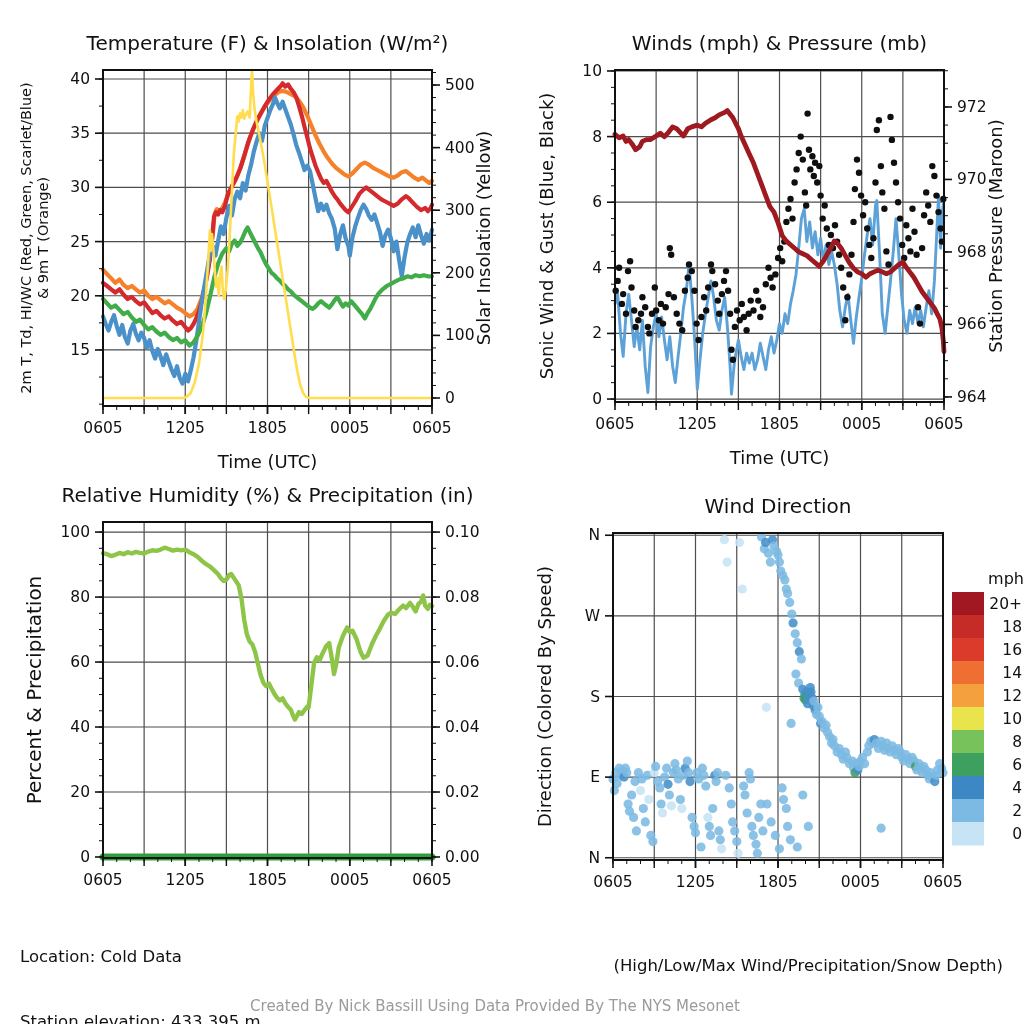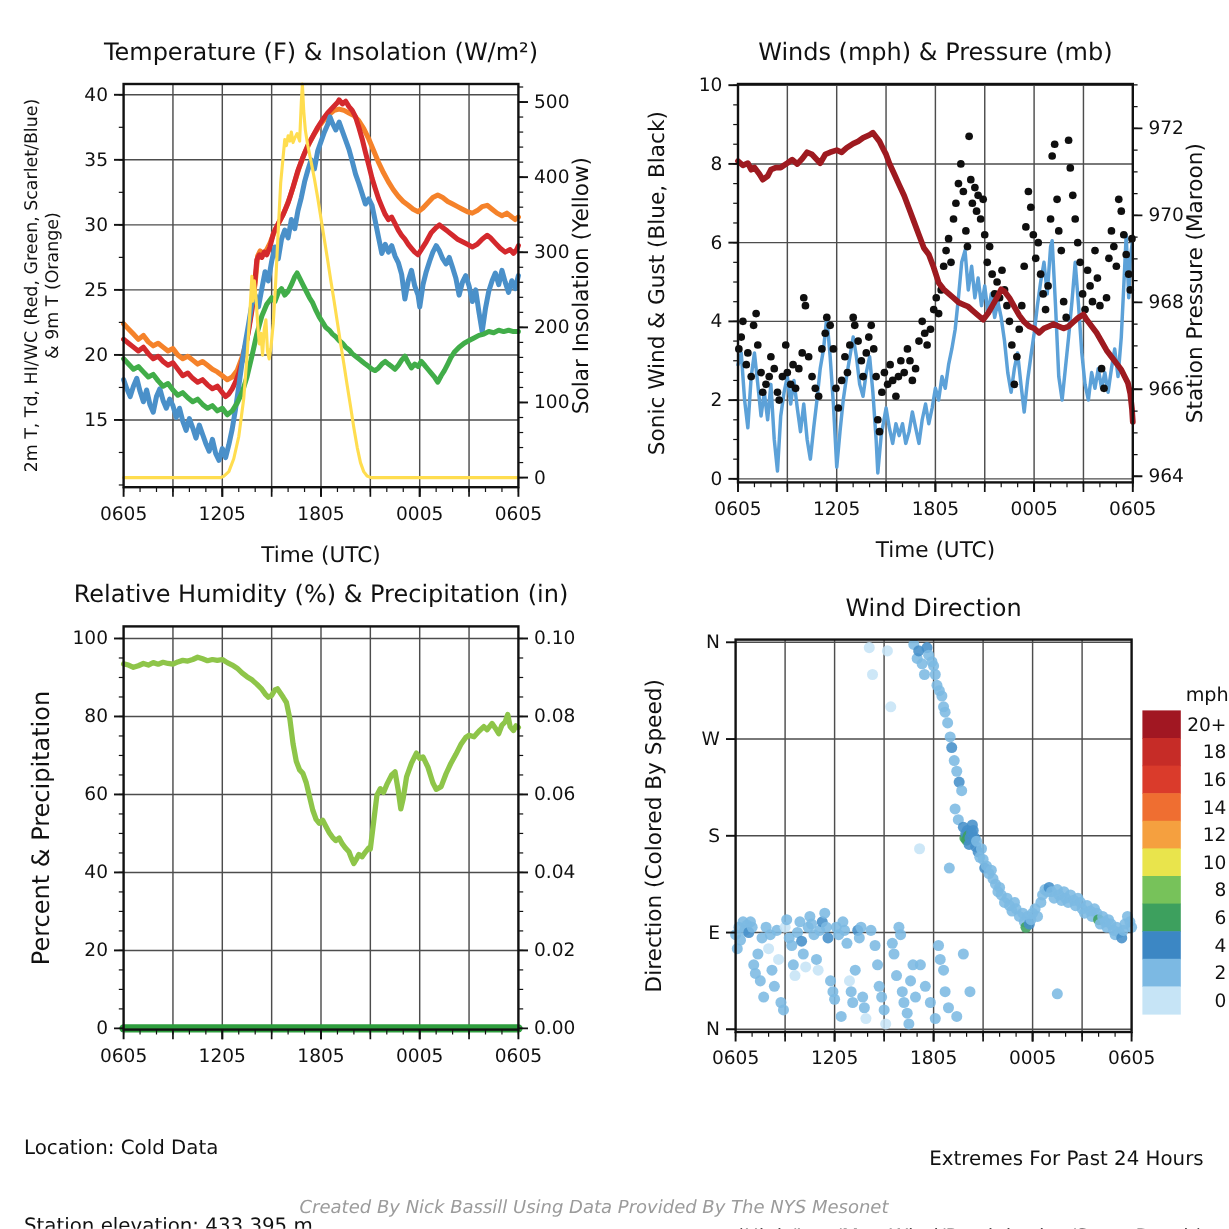--- a/index.html
+++ b/index.html
@@ -1,21 +1,21 @@
 <!DOCTYPE html>
 <html><head>
 <meta charset="utf-8">
 <style>
   html,body{margin:0;padding:0;background:#fff;}
   body{width:1024px;height:1024px;position:relative;font-family:"DejaVu Sans","Liberation Sans",sans-serif;color:#111;}
   #stage{position:absolute;left:0;top:0;width:1024px;height:1024px;}
   svg text{fill:#111;}
   .footer-left{position:absolute;left:20px;top:903px;font-size:16.5px;line-height:21.5px;white-space:pre;}
   .footer-right{position:absolute;right:21px;top:912px;font-size:16.5px;line-height:21.5px;text-align:right;white-space:pre;}
-  .attribution{position:absolute;left:0;top:997px;width:990px;text-align:center;font-size:15px;color:#9b9b9b;font-style:italic;}
+  .attribution{position:absolute;left:0;top:997px;width:990px;text-align:center;font-size:15px;color:#9b9b9b;}
 </style>
 </head>
 <body>
 
 <div id="stage">
   <svg id="charts" width="1024" height="1024" viewBox="0 0 1024 1024" xmlns="http://www.w3.org/2000/svg">
       <g>
         <line x1="144.125" y1="70" x2="144.125" y2="406" stroke="#4d4d4d" stroke-width="1.2"></line>
         <line x1="185.25" y1="70" x2="185.25" y2="406" stroke="#4d4d4d" stroke-width="1.2"></line>
         <line x1="226.375" y1="70" x2="226.375" y2="406" stroke="#4d4d4d" stroke-width="1.2"></line>
@@ -874,20 +874,19 @@
 
   <div class="footer-left">
     <div>Location: Cold Data</div>
     <div>Station elevation: 433.395 m</div>
     
     
     
   </div>
 
   <div class="footer-right">
-    <div>Extremes For Past 24 Hours</div>
     <div>(High/Low/Max Wind/Precipitation/Snow Depth)</div>
     
     
   </div>
 
   <div class="attribution">Created By Nick Bassill Using Data Provided By The NYS Mesonet</div>
 </div>
 
 </body></html>

